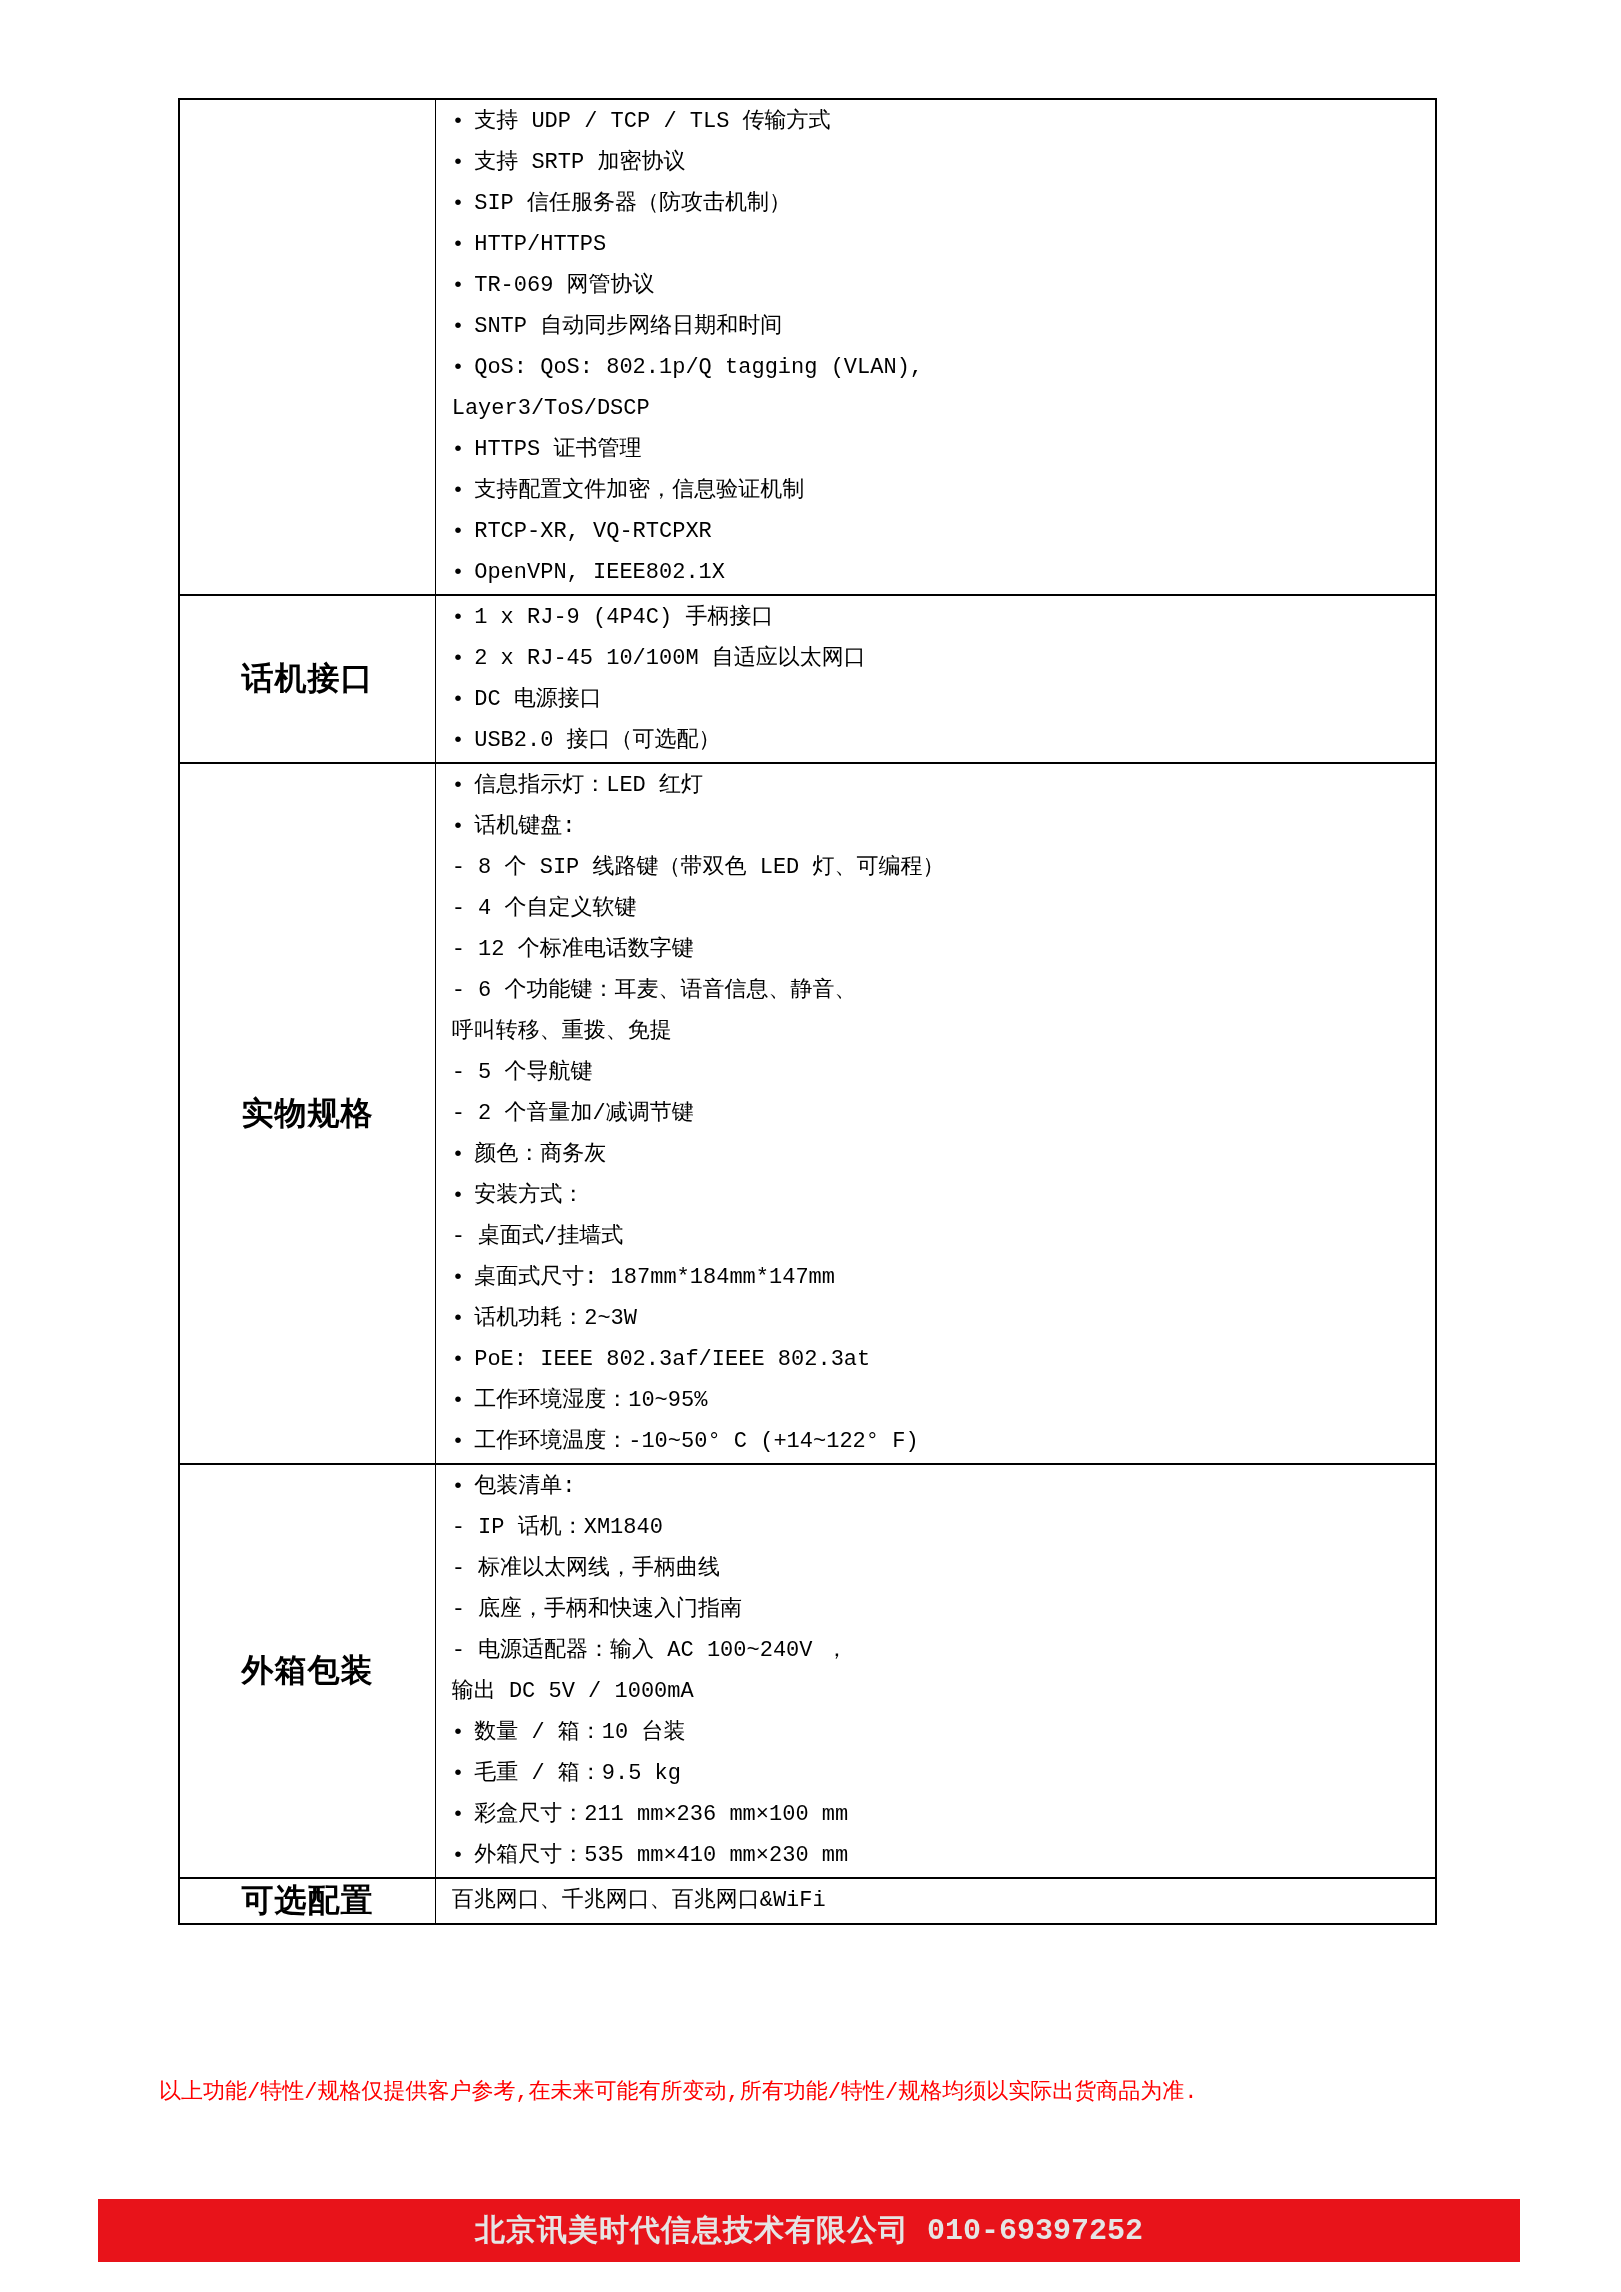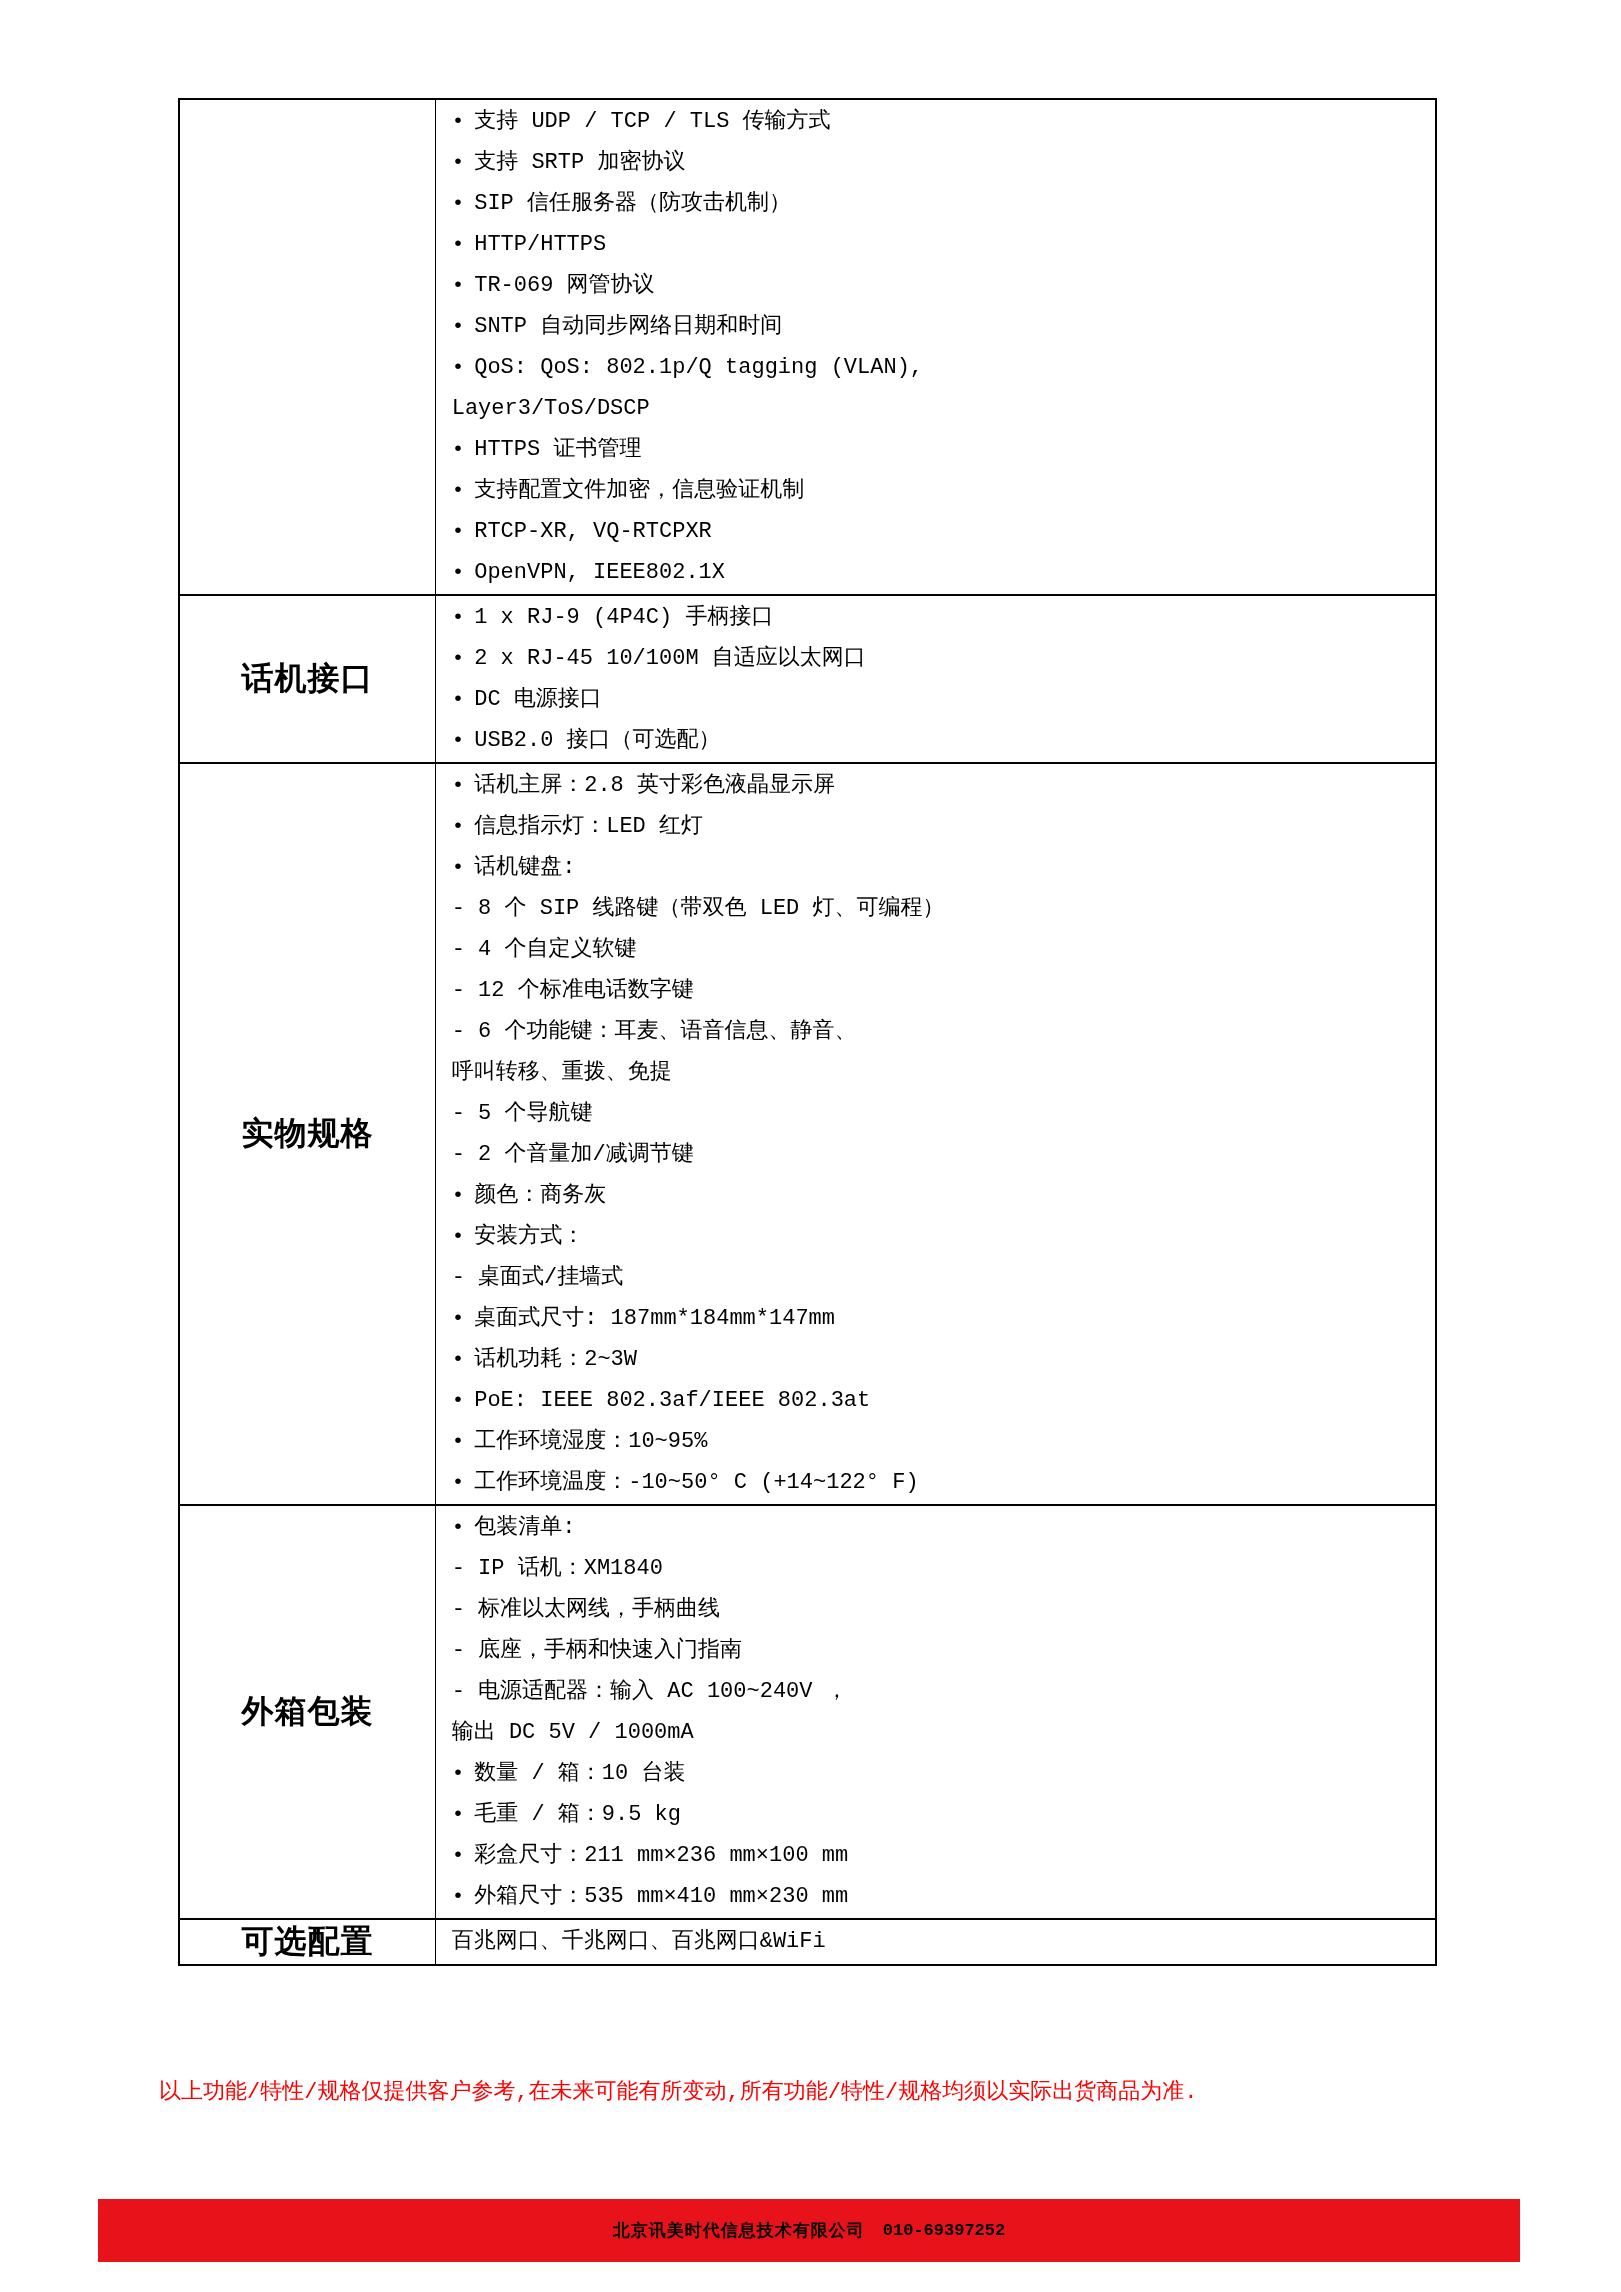--- a/index.html
+++ b/index.html
@@ -47,22 +47,22 @@
     position:absolute;left:159px;top:2079px;
     font-size:22px;line-height:27.4px;
     white-space:nowrap;
     text-align:center;
   }
   
   .footer-bar{
     position:absolute;left:98px;top:2199px;
     width:1422px;height:63px;
     display:flex;align-items:center;justify-content:center;
-    color:#000000;
-    font-size:17px;font-weight:bold;
+    color:#e5e5e5;
+    font-size:30px;font-weight:bold;
     letter-spacing:1px;
   }
   .footer-phone{margin-left:18px;letter-spacing:0;}
 </style>
 </head>
 <body>
 
 <div class="page">
 
   <div class="spec-table">
@@ -88,21 +88,20 @@
         <div class="content-cell">
           <div class="line bullet">1 x RJ-9 (4P4C) 手柄接口</div>
           <div class="line bullet">2 x RJ-45 10/100M 自适应以太网口</div>
           <div class="line bullet">DC 电源接口</div>
           <div class="line bullet">USB2.0 接口（可选配）</div>
         </div>
       </div>
       <div class="row">
         <div class="label-cell">实物规格</div>
         <div class="content-cell">
-          <div class="line bullet">话机主屏：2.8 英寸彩色液晶显示屏</div>
           <div class="line bullet">信息指示灯：LED 红灯</div>
           <div class="line bullet">话机键盘:</div>
           <div class="line">- 8 个 SIP 线路键（带双色 LED 灯、可编程）</div>
           <div class="line">- 4 个自定义软键</div>
           <div class="line">- 12 个标准电话数字键</div>
           <div class="line">- 6 个功能键：耳麦、语音信息、静音、</div>
           <div class="line">呼叫转移、重拨、免提</div>
           <div class="line">- 5 个导航键</div>
           <div class="line">- 2 个音量加/减调节键</div>
           <div class="line bullet">颜色：商务灰</div>

